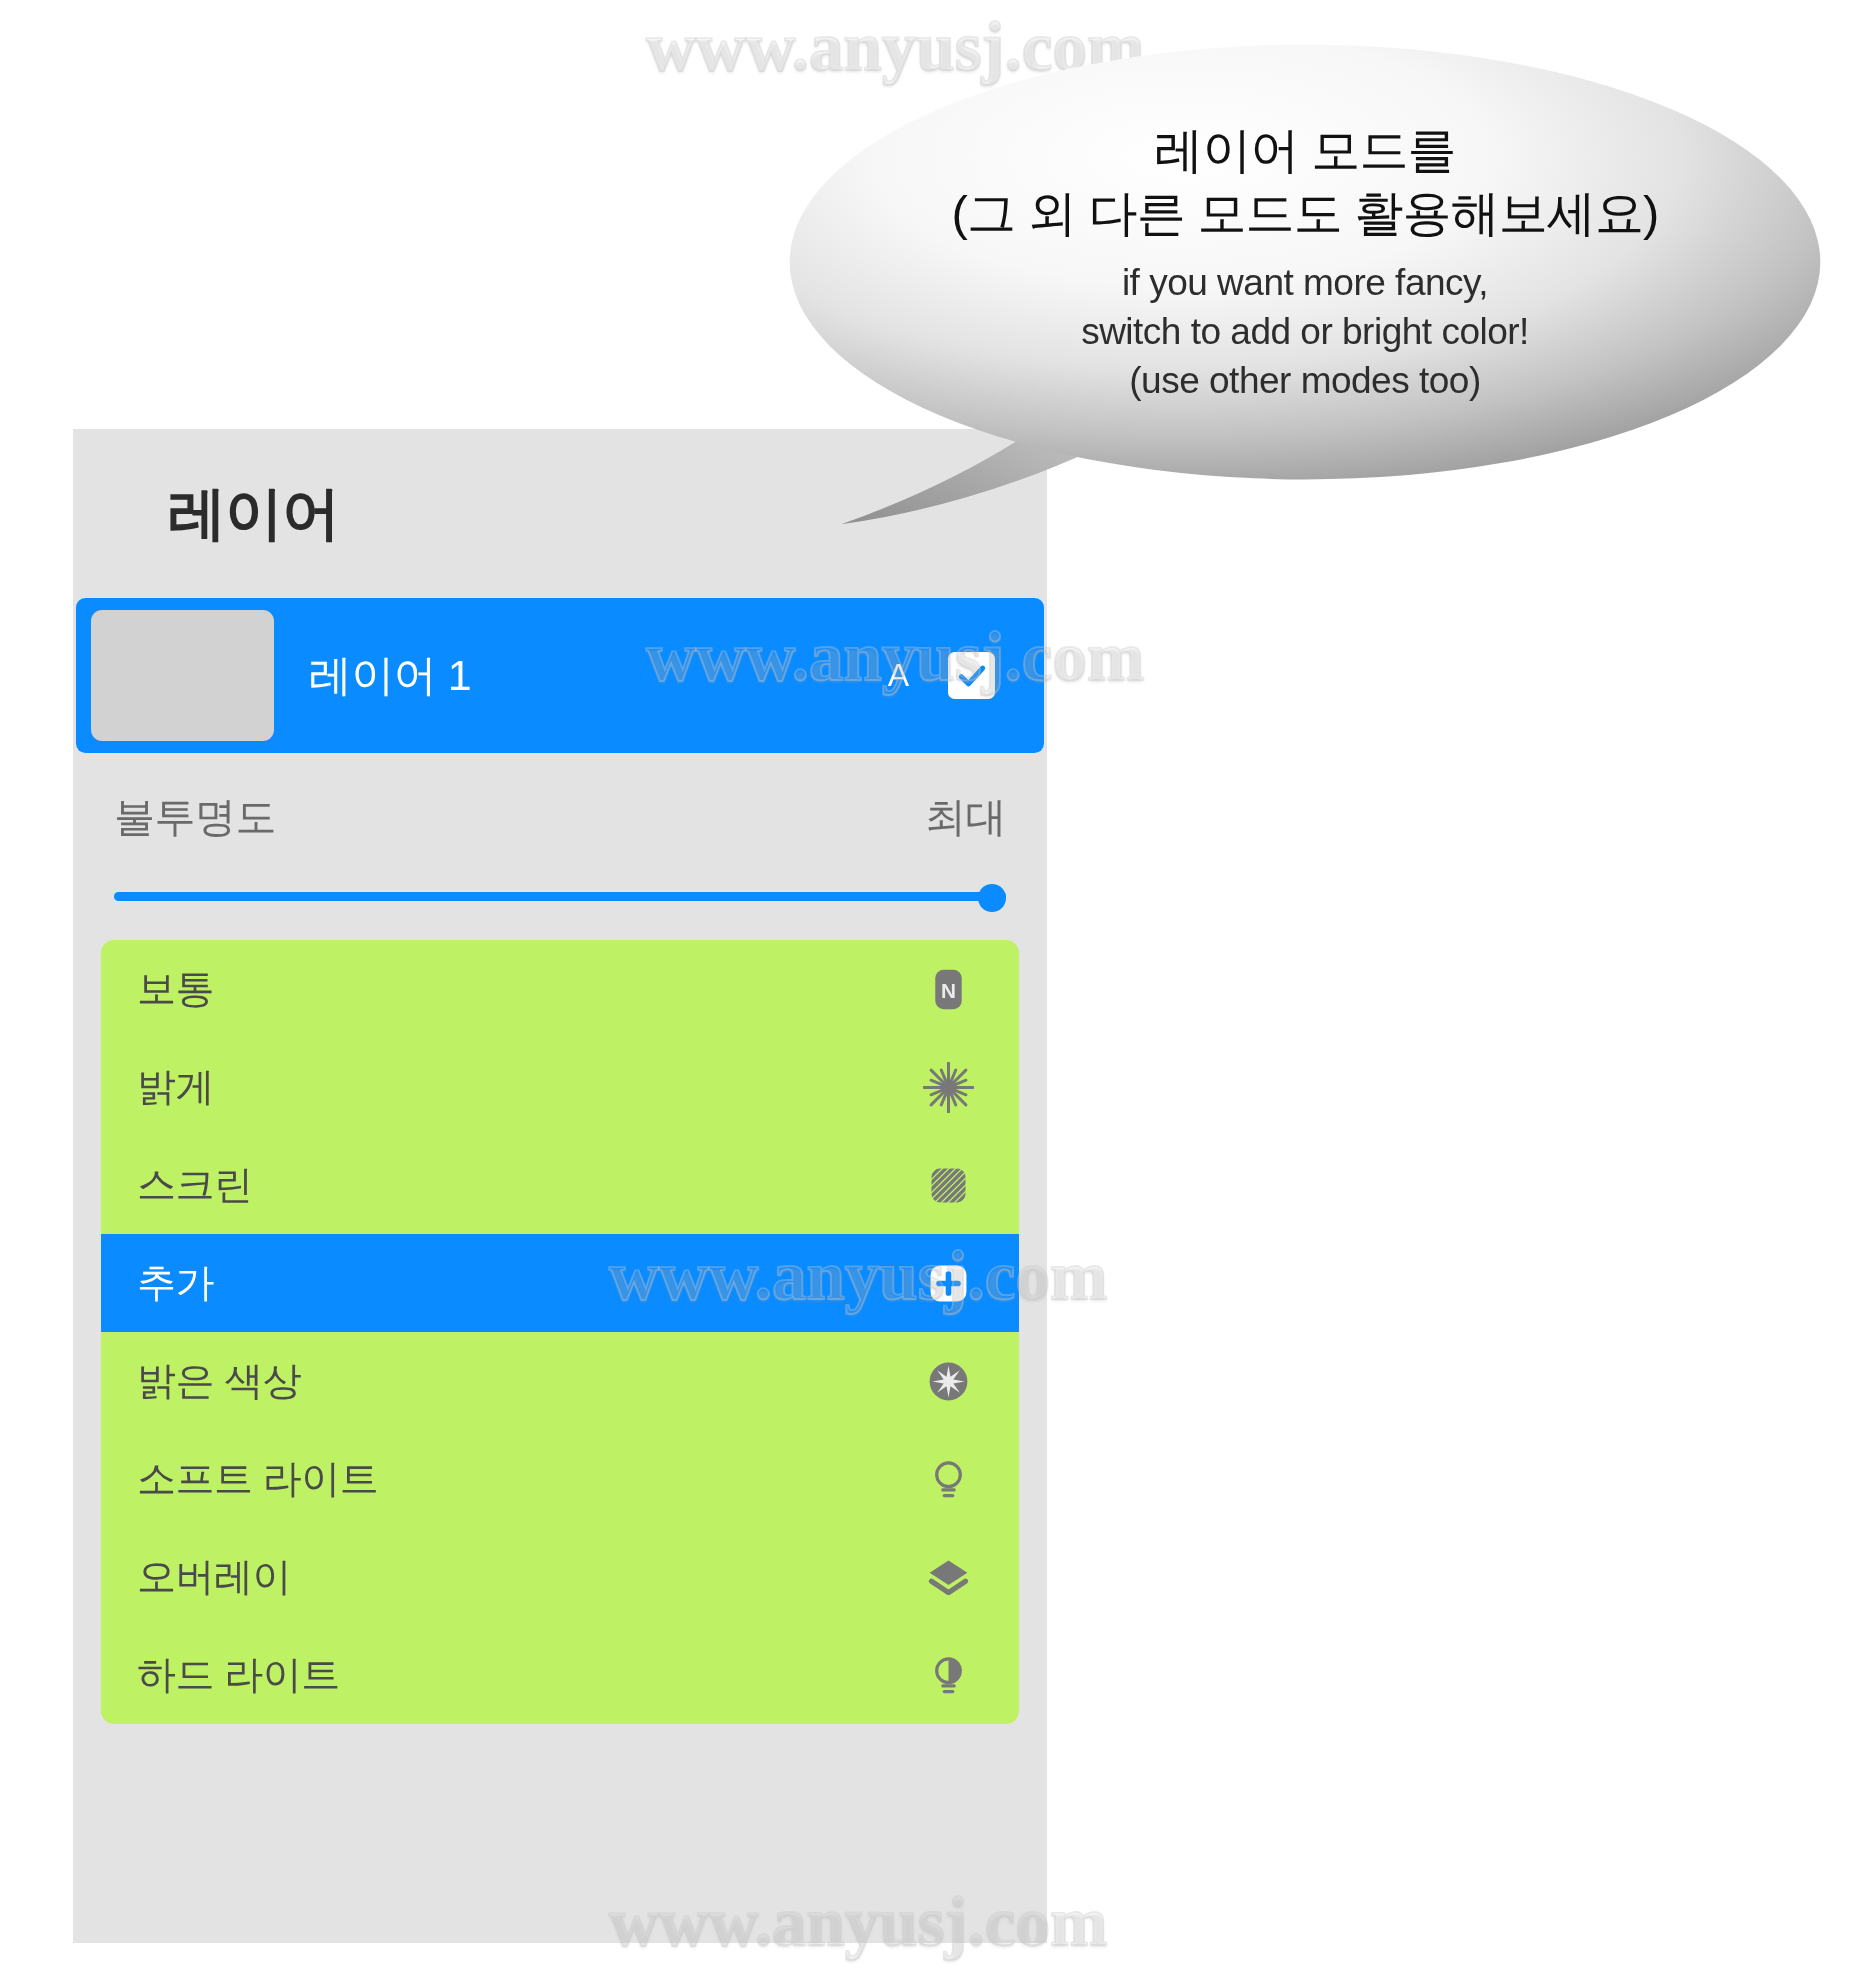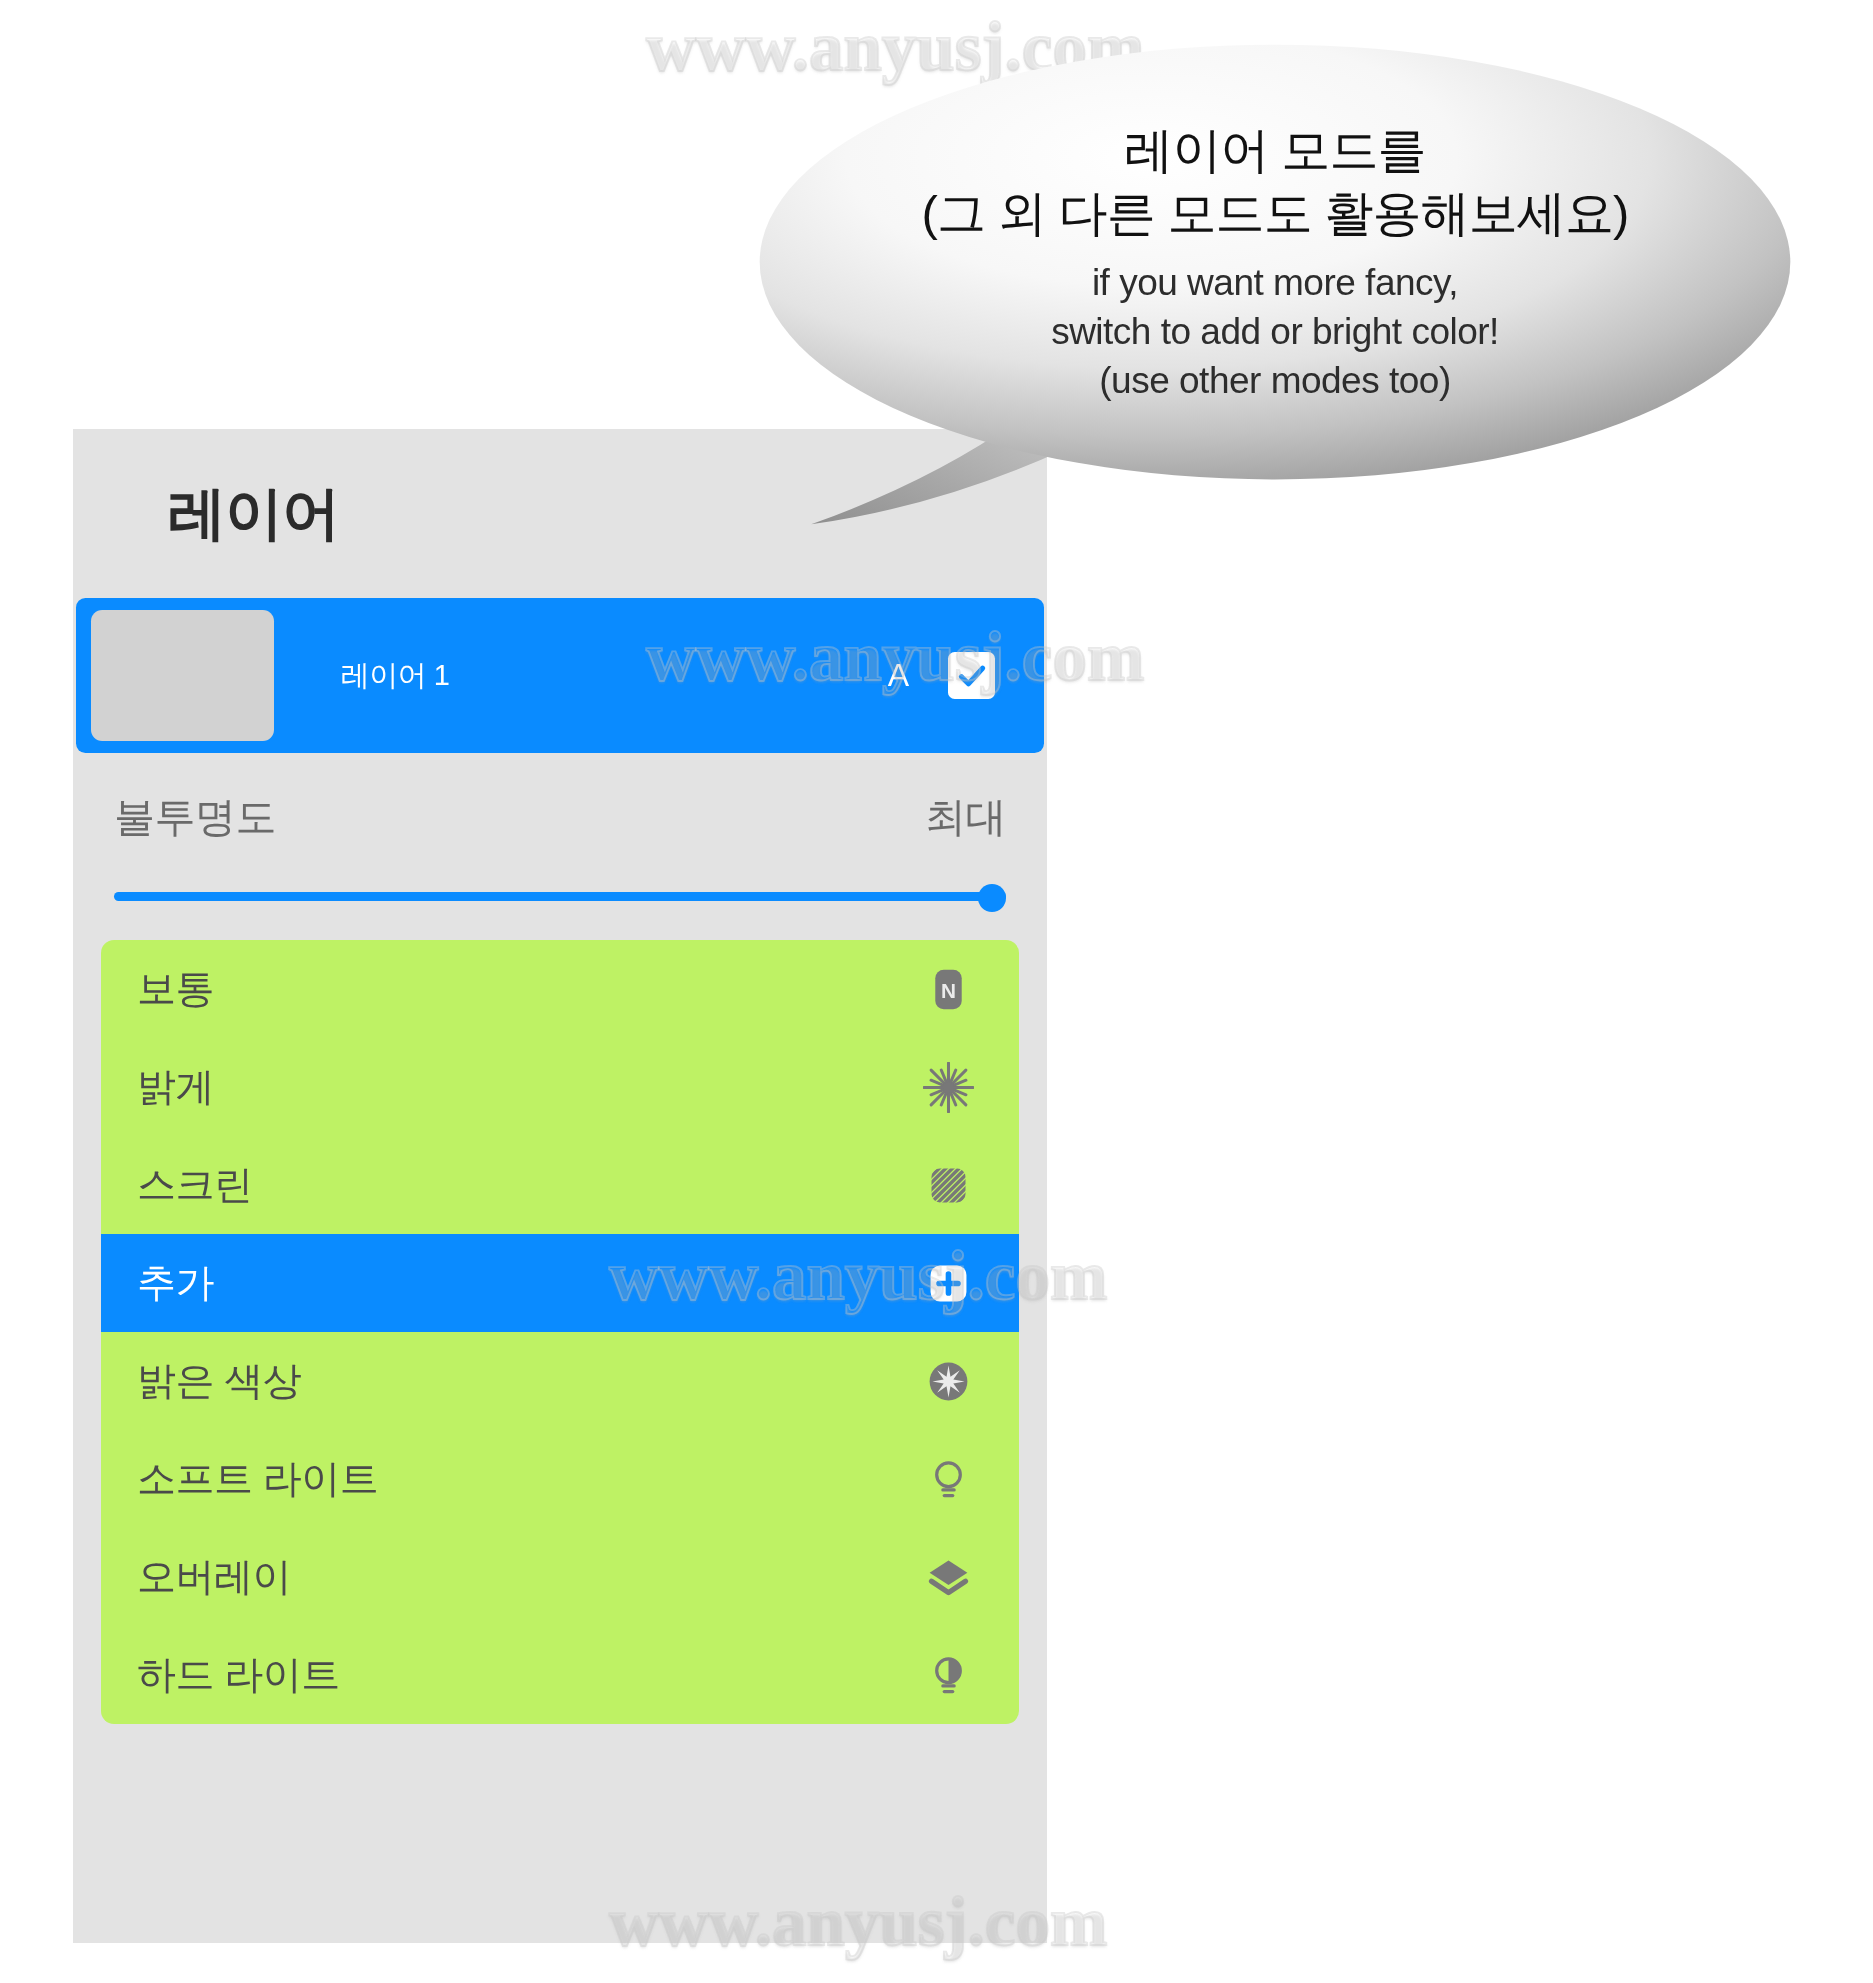--- a/index.html
+++ b/index.html
@@ -73,22 +73,22 @@
   }
   #layer-thumb {
     width: 183px;
     height: 131px;
     background: #d2d2d2;
     border-radius: 11.2px;
     flex: 0 0 auto;
   }
   #layer-name {
     color: #ffffff;
-    font-size: 29px;
-    margin-left: 67px;
+    font-size: 43px;
+    margin-left: 35px;
     flex: 1 1 auto;
     letter-spacing: -0.5px;
   }
   #layer-alpha {
     color: #ffffff;
     font-size: 32px;
     margin-right: 39px;
     font-weight: 400;
   }
   #layer-visibility {
@@ -166,21 +166,21 @@
     display: flex;
     align-items: center;
     justify-content: center;
     flex: 0 0 auto;
   }
   .blend-icon svg { display: block; }
 
   
   #speech-bubble {
     position: absolute;
-    left: 755px;
+    left: 785px;
     top: 37px;
     width: 1040px;
     height: 525px;
     z-index: 8;
     pointer-events: none;
   }
   #bubble-text {
     position: absolute;
     left: 0; top: 0;
     width: 1040px;

